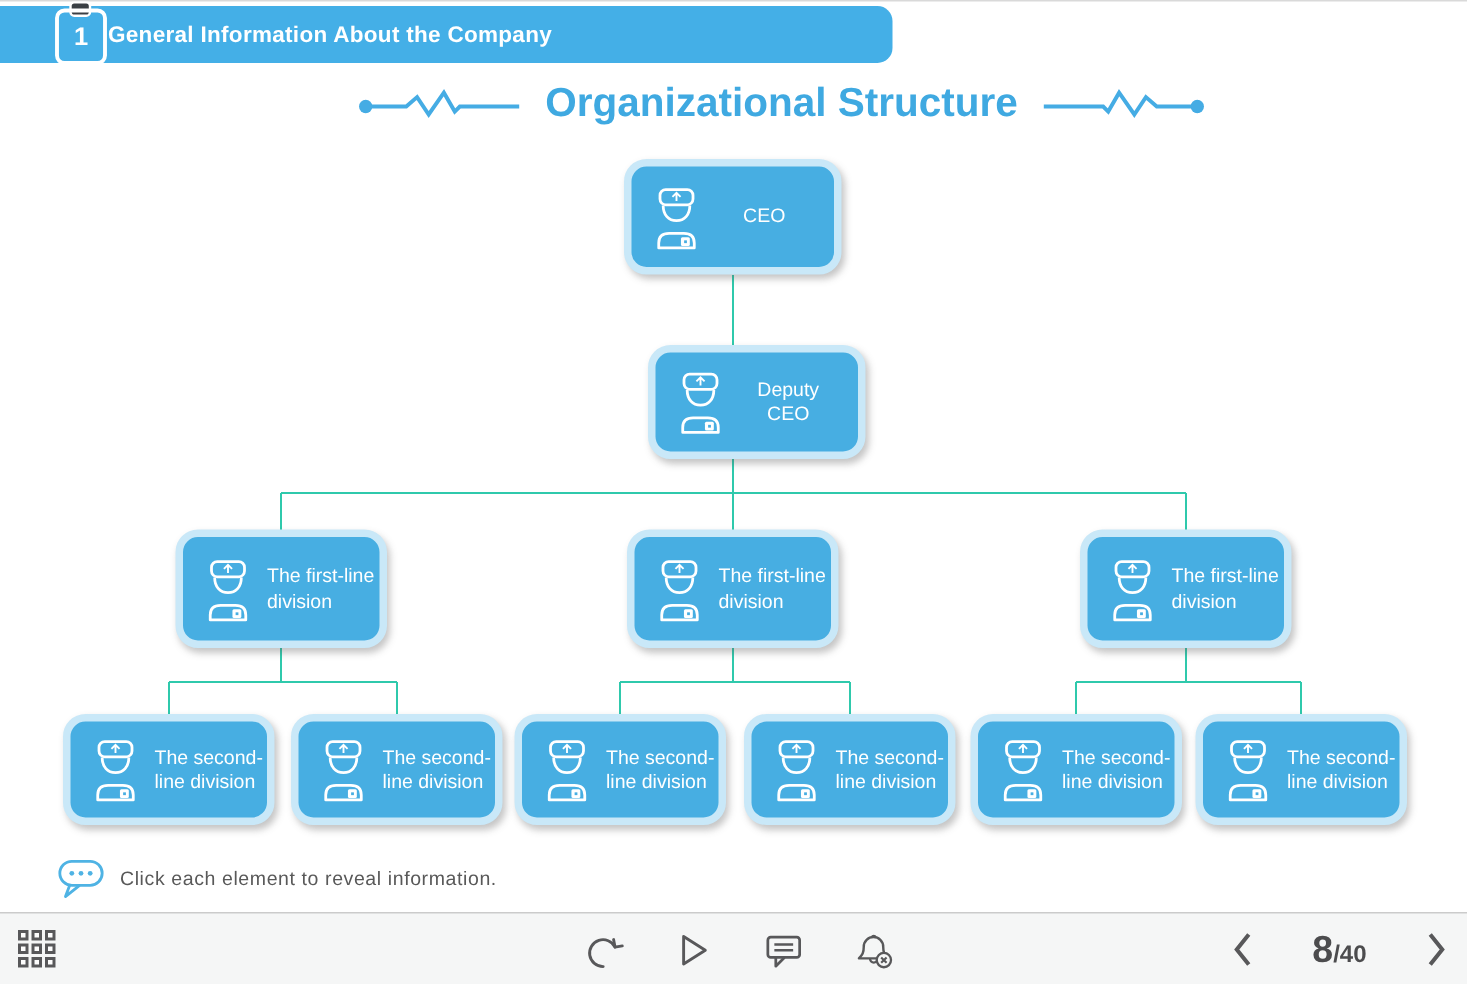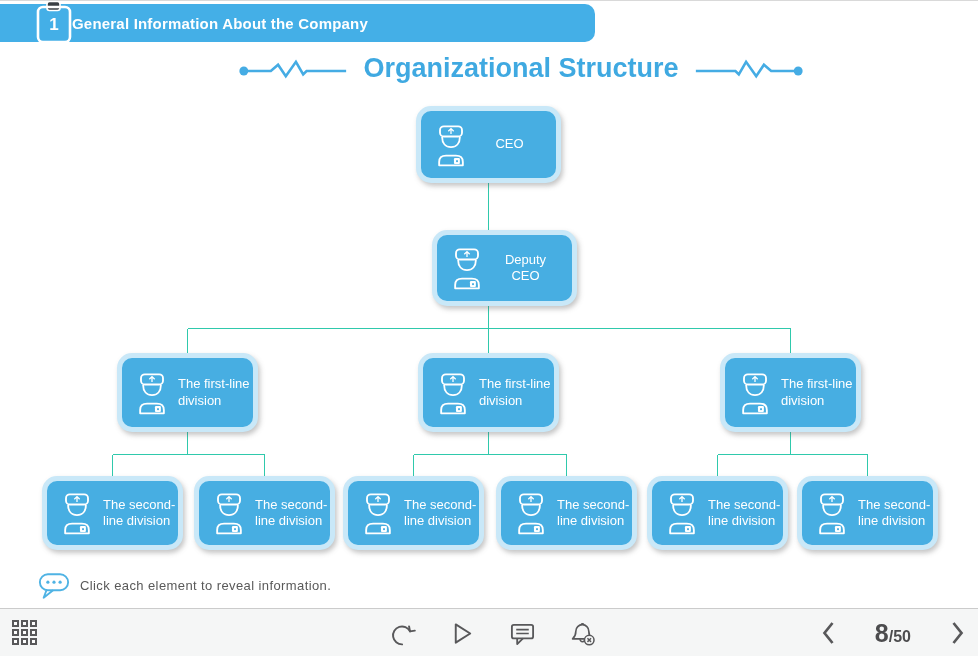--- a/index.html
+++ b/index.html
@@ -229,21 +229,21 @@
       </svg>
     </div>
 
     <div class="right-ctrls">
       <svg class="chev" viewBox="0 0 16 26">
         <path class="ln" d="M12,3 L4,13 L12,23" stroke-width="2.7"></path>
       </svg>
       <div class="pager">
         <span class="cur">8</span>
           <span class="sep">/</span>
-          <span class="tot">50</span>
+          <span class="tot">40</span>
       </div>
       <svg class="chev" viewBox="0 0 16 26">
         <path class="ln" d="M4,3 L12,13 L4,23" stroke-width="2.7"></path>
       </svg>
     </div>
   </div>
 
 </div>
 
 </body></html>

